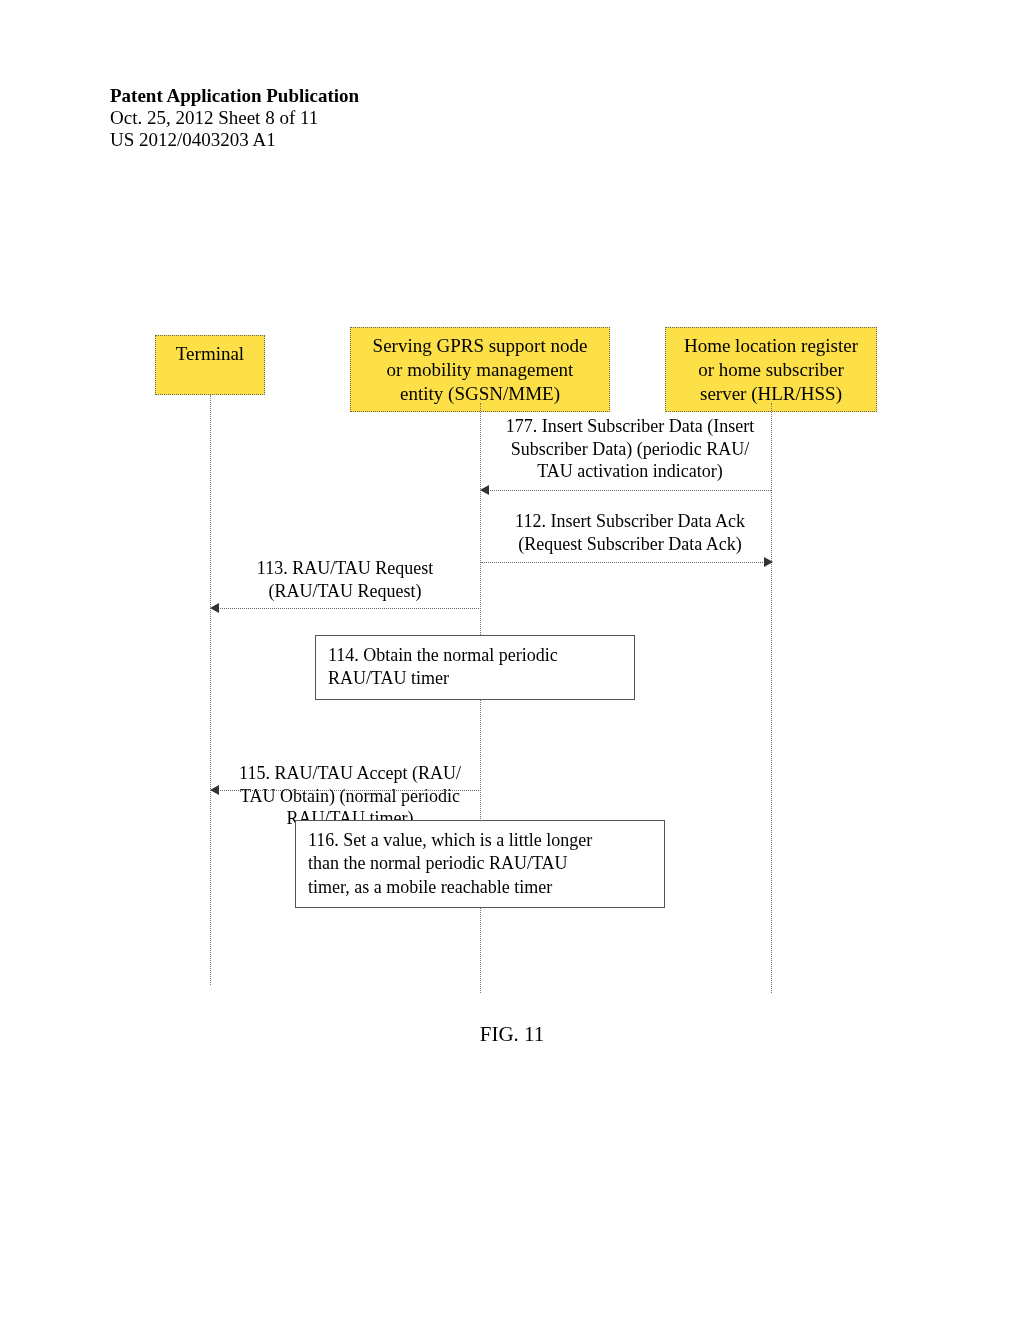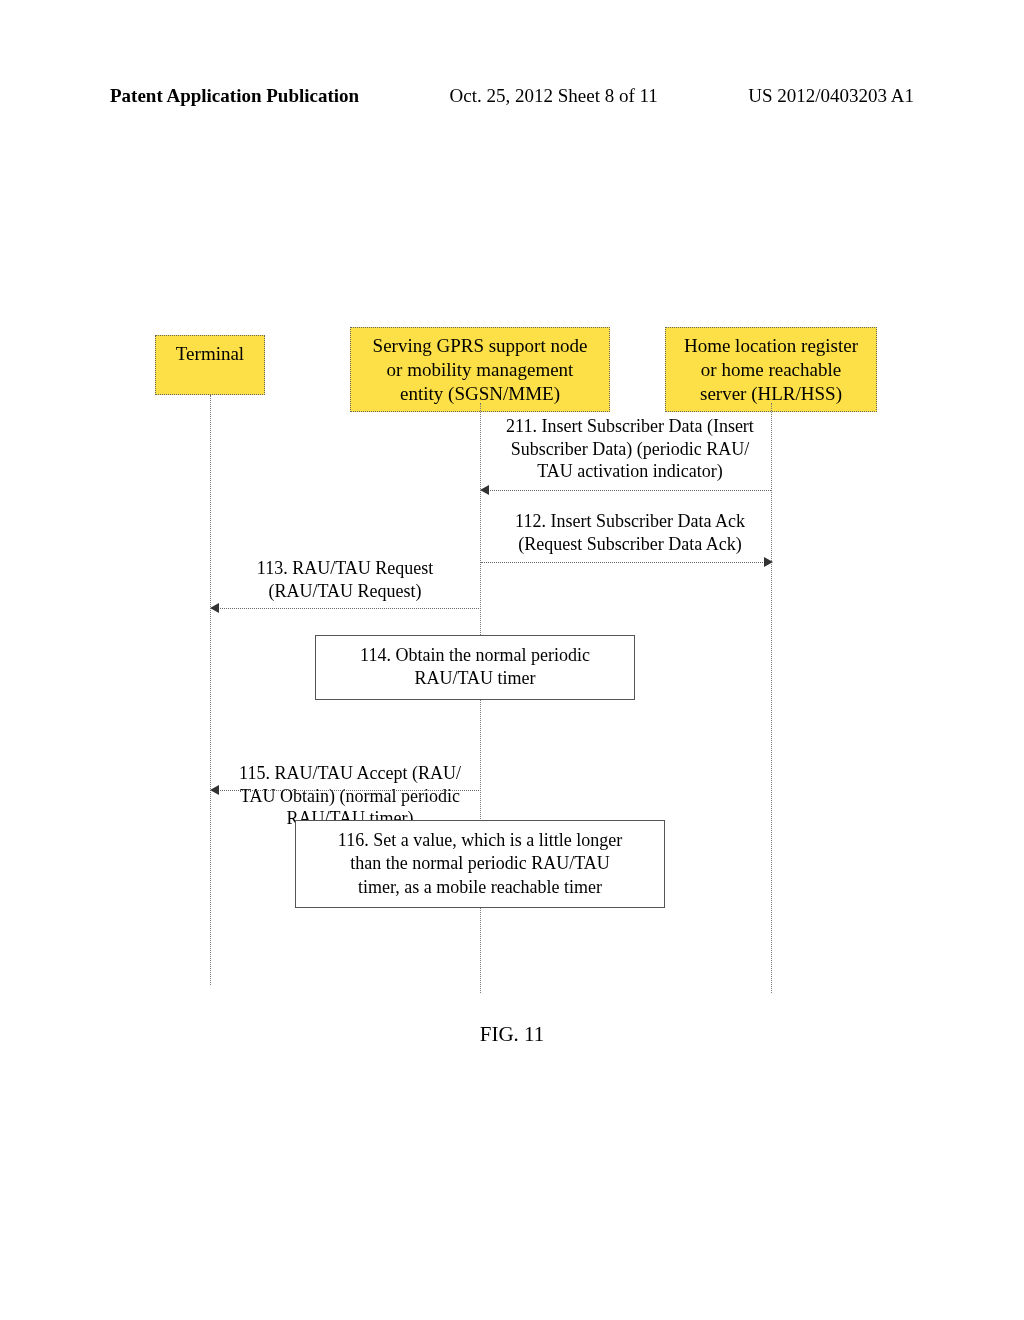--- a/index.html
+++ b/index.html
@@ -18,20 +18,21 @@
     height: 1320px;
   }
   .header-row {
     position: absolute;
     top: 85px;
     left: 110px;
     right: 110px;
     display: flex;
     justify-content: space-between;
     font-size: 19px;
+    flex-direction: column;
   }
   .hdr-left { font-weight: bold; }
   .hdr-center { }
   .hdr-right { }
   .dotted-box {
     position: absolute;
     border: 1px dotted #666;
     text-align: center;
     font-size: 19px;
     line-height: 1.25;
@@ -68,21 +69,21 @@
     width: 0; height: 0;
     border-top: 5px solid transparent;
     border-bottom: 5px solid transparent;
     border-right: 9px solid #333;
   }
   .proc-box {
     position: absolute;
     border: 1px solid #555;
     font-size: 18px;
     line-height: 1.3;
-    text-align: center;
+    text-align: left;
     padding: 8px 12px;
     box-sizing: border-box;
     background: #fff;
   }
   .fig-caption {
     position: absolute;
     font-size: 21px;
     text-align: center;
   }
   .diagram {
@@ -111,30 +112,30 @@
     </div>
 
     <div class="dotted-box" style="left:195px; top:-8px; width:260px;">
       <div>Serving GPRS support node</div>
       <div>or mobility management</div>
       <div>entity (SGSN/MME)</div>
     </div>
 
     <div class="dotted-box" style="left:510px; top:-8px; width:212px;">
       <div>Home location register</div>
-      <div>or home reachable</div>
+      <div>or home subscriber</div>
       <div>server (HLR/HSS)</div>
     </div>
 
     <div class="lifeline" style="left:55px; top:60px;"></div>
     <div class="lifeline" style="left:325px; top:68px;"></div>
     <div class="lifeline" style="left:616px; top:68px;"></div>
 
     <div class="msg-label" style="left:330px; top:80px; width:290px;">
-      <div>211. Insert Subscriber Data (Insert</div>
+      <div>177. Insert Subscriber Data (Insert</div>
       <div>Subscriber Data) (periodic RAU/</div>
       <div>TAU activation indicator)</div>
     </div>
     <div class="arrow-line" style="left:328px; top:155px; width:288px;"></div>
     <div class="arrow-head-left" style="left:325px; top:150px;"></div>
 
     <div class="msg-label" style="left:335px; top:175px; width:280px;">
       <div>112. Insert Subscriber Data Ack</div>
       <div>(Request Subscriber Data Ack)</div>
     </div>

